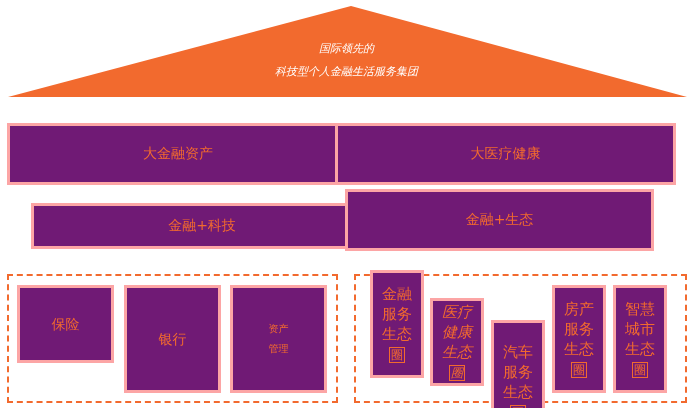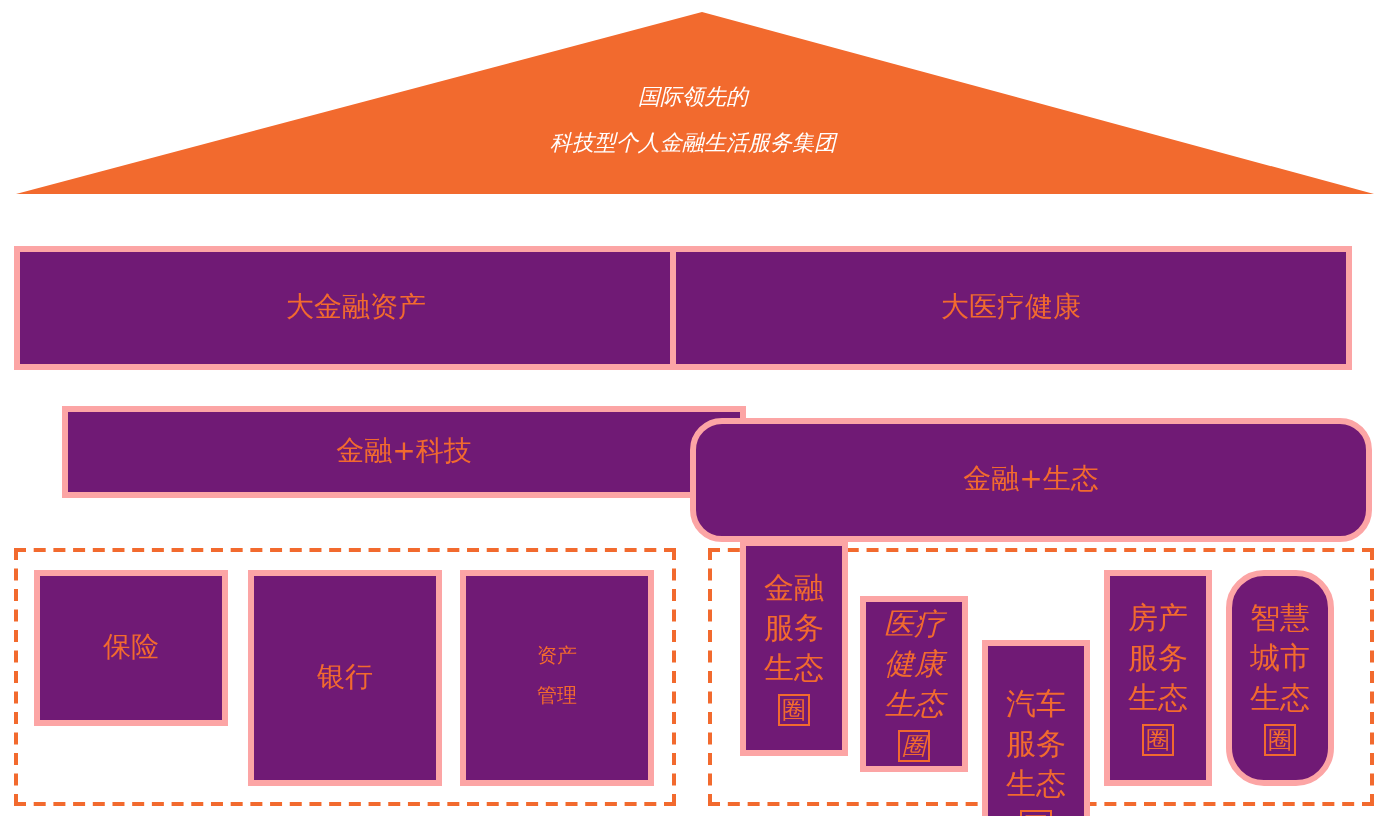--- a/index.html
+++ b/index.html
@@ -25,21 +25,21 @@
 <div class="box" style="left:7px; top:123px; width:342px; height:62px;">
   <span>大金融资产</span>
 </div>
 <div class="box" style="left:335px; top:123px; width:341px; height:62px;">
   <span>大医疗健康</span>
 </div>
 
 <div class="box" style="left:7px; top:203px; width:342px; height:46px;margin-left:24px;">
   <span>金融+科技</span>
 </div>
-<div class="box" style="left:345px; top:209px; width:341px; height:62px;border-radius:16px;">
+<div class="box" style="left:345px; top:189px; width:309px; height:62px;">
   <span>金融+生态</span>
 </div>
 
 <div class="dash" style="left:7px; top:274px; width:331px; height:129px;"></div>
 <div class="dash" style="left:354px; top:274px; width:333px; height:129px;"></div>
 
 <div class="box" style="left:17px; top:285px; width:97px; height:78px;">
   <span class="vtext" style="font-size:14px;">保险</span>
 </div>
 <div class="box" style="left:124px; top:285px; width:97px; height:108px;">
@@ -77,20 +77,20 @@
   </div>
 </div>
 <div class="box" style="left:552px; top:285px; width:54px; height:108px;">
   <div class="vtext">
     <div>房产</div>
     <div>服务</div>
     <div>生态</div>
     <span class="quan">圈</span>
   </div>
 </div>
-<div class="box" style="left:613px; top:285px; width:54px; height:108px;border-radius:19px;">
+<div class="box" style="left:613px; top:285px; width:54px; height:108px;">
   <div class="vtext">
     <div>智慧</div>
     <div>城市</div>
     <div>生态</div>
     <span class="quan">圈</span>
   </div>
 </div>
 
 </body></html>

